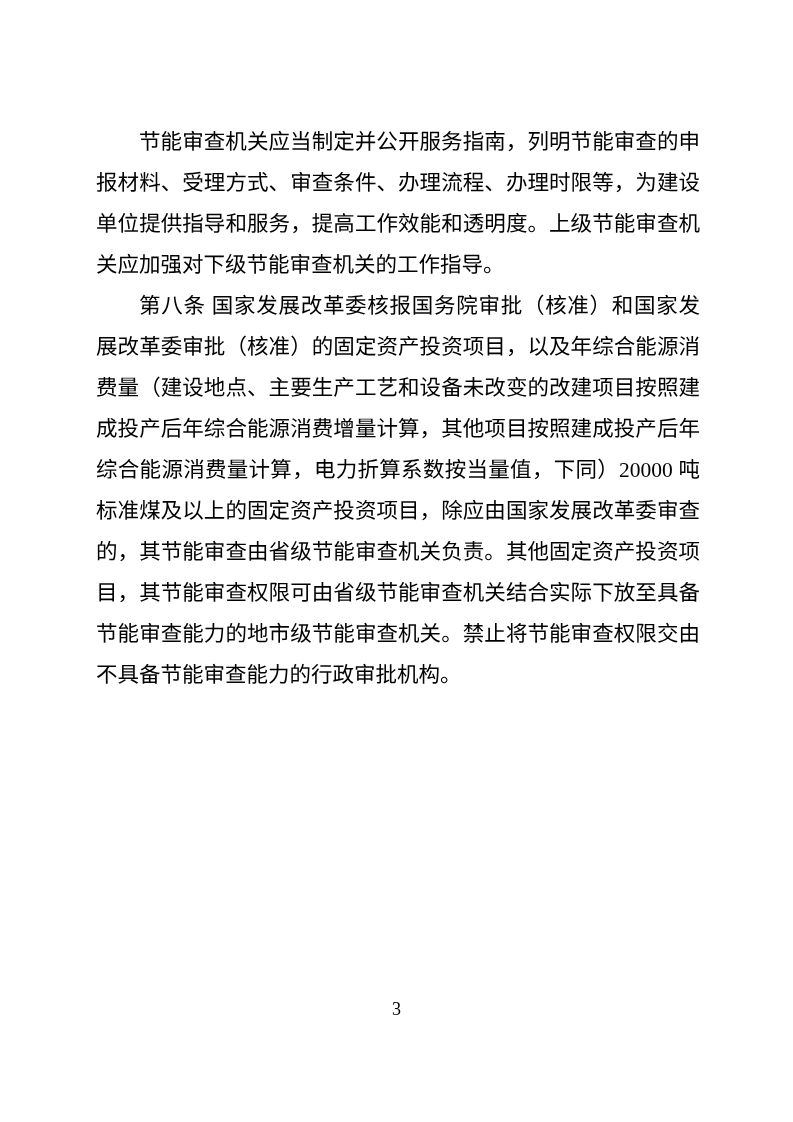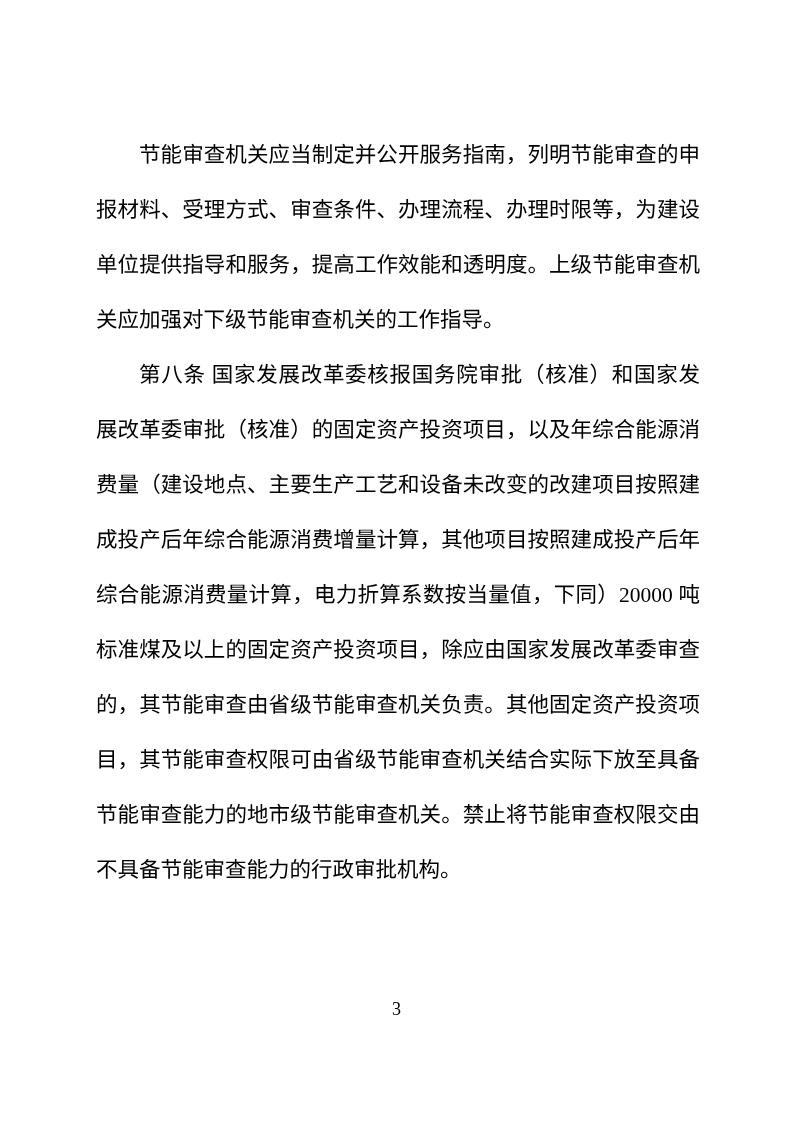--- a/index.html
+++ b/index.html
@@ -11,25 +11,25 @@
     position: relative;
     width: 793px;
     height: 1122px;
     background: #ffffff;
     overflow: hidden;
     font-family: "Liberation Serif", "DejaVu Serif", serif;
     color: #000000;
   }
   .content {
     position: absolute;
-    top: 128px;
+    top: 122px;
     left: 96px;
     width: 604px;
     font-size: 21.5px;
-    line-height: 55px;
+    line-height: 41px;
     text-align: justify;
     text-justify: inter-ideograph;
   }
   .para {
     margin: 0;
     padding: 0;
     text-indent: 2em;
     word-break: break-all;
   }
   .page-number {

